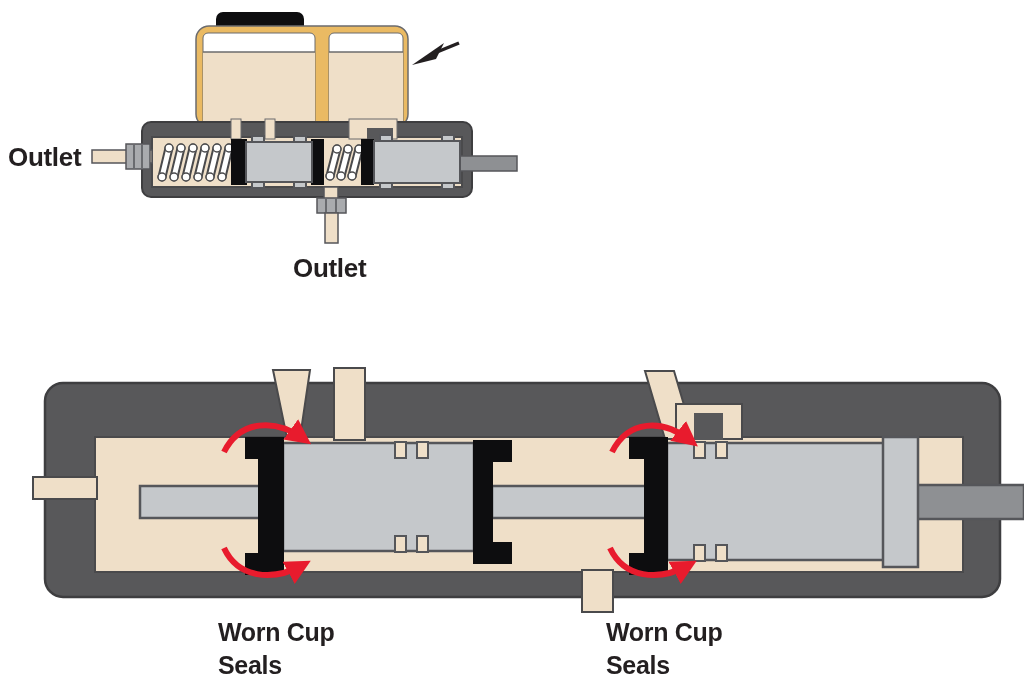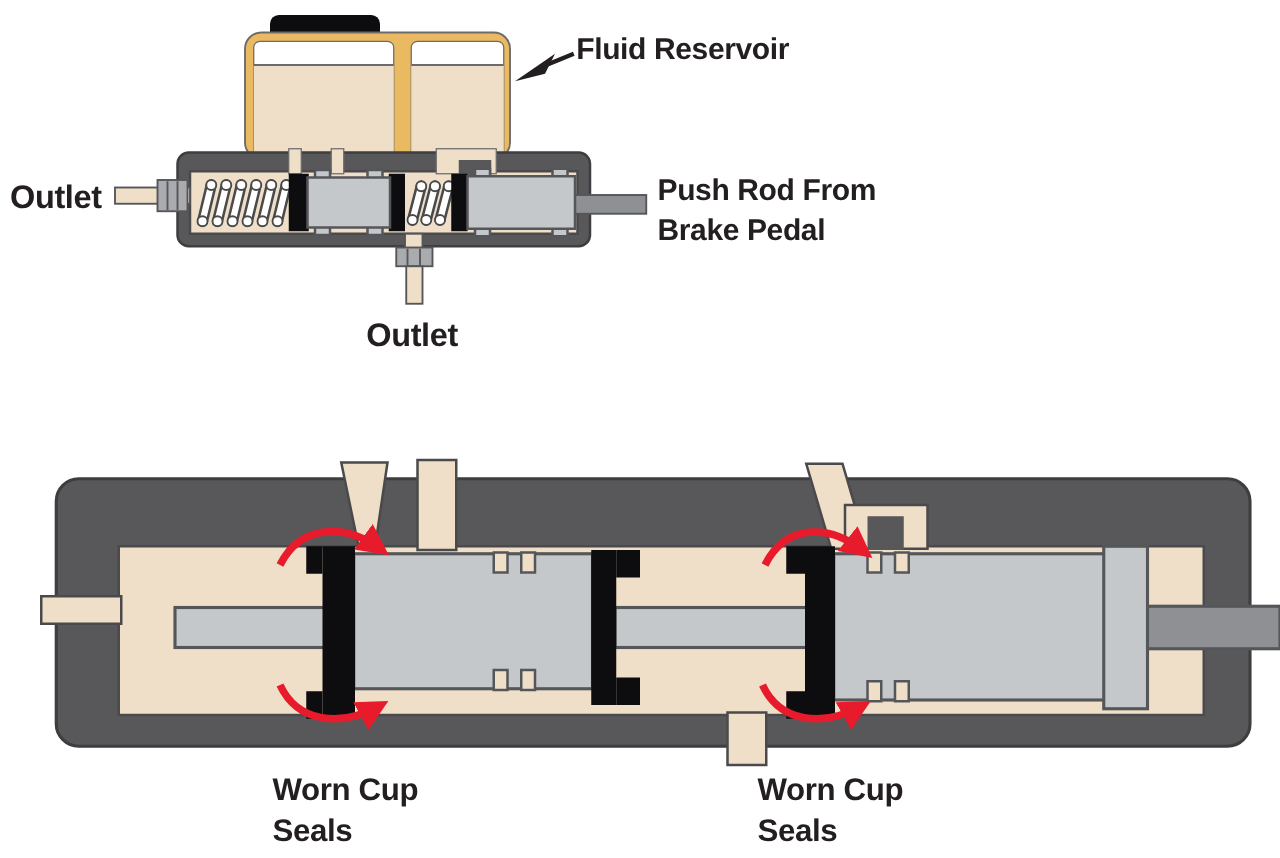--- a/index.html
+++ b/index.html
@@ -186,26 +186,23 @@
 
       <g fill="none" stroke="#E81B2D" stroke-width="6">
         <path d="M224 452 C240 420, 275 418, 304 439" marker-end="url(#ah)"></path>
         <path d="M224 548 C238 578, 272 582, 303 565" marker-end="url(#ah)"></path>
         <path d="M612 452 C628 420, 662 418, 691 441" marker-end="url(#ah)"></path>
         <path d="M610 548 C624 578, 658 582, 689 565" marker-end="url(#ah)"></path>
       </g>
     </g>
   </svg>
 
-  <div class="label" style="left:461px;top:24px;font-size:24px;">Fluid Reservoir</div>
 
   <div class="label" style="left:8px;top:141px;font-size:26px;">Outlet</div>
 
-  <div class="label" style="left:526px;top:137px;font-size:24px;line-height:32px;">Push Rod From
-Brake Pedal</div>
 
   <div class="label" style="left:293px;top:252px;font-size:26px;">Outlet</div>
 
   <div class="label" style="left:218px;top:616px;font-size:25px;line-height:33px;">Worn Cup
 Seals</div>
 
   <div class="label" style="left:606px;top:616px;font-size:25px;line-height:33px;">Worn Cup
 Seals</div>
 
 </div>

